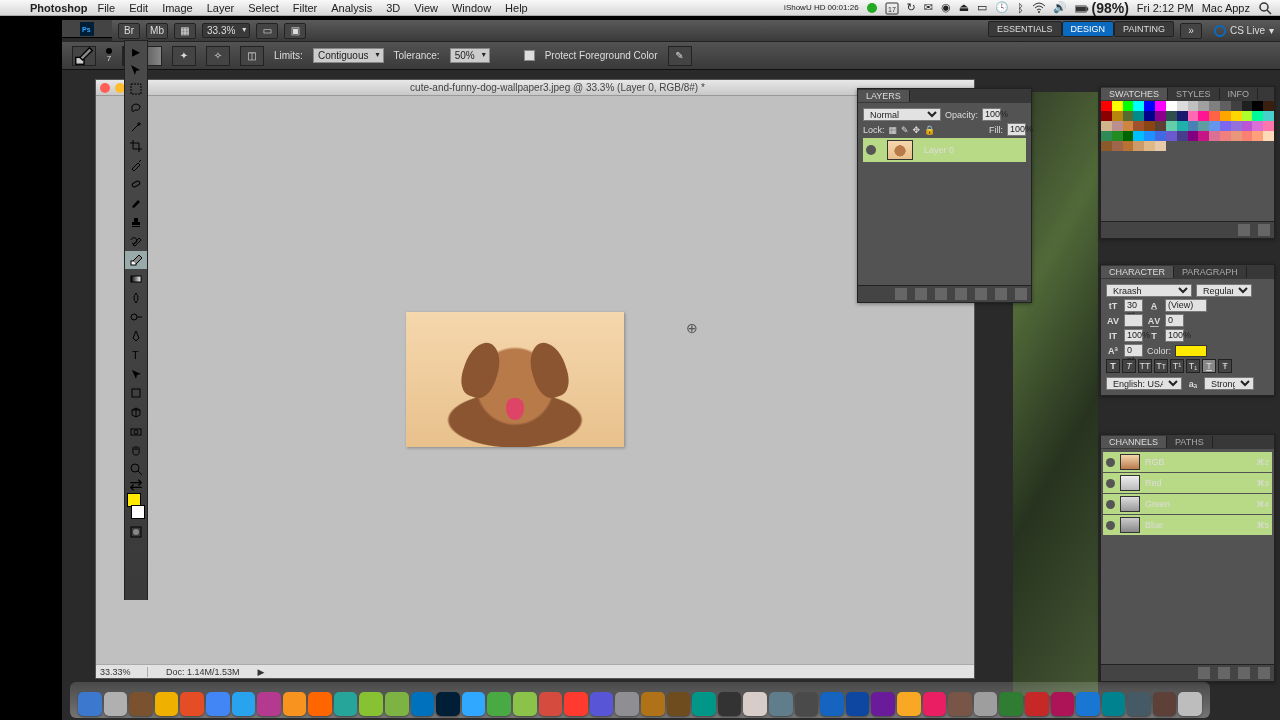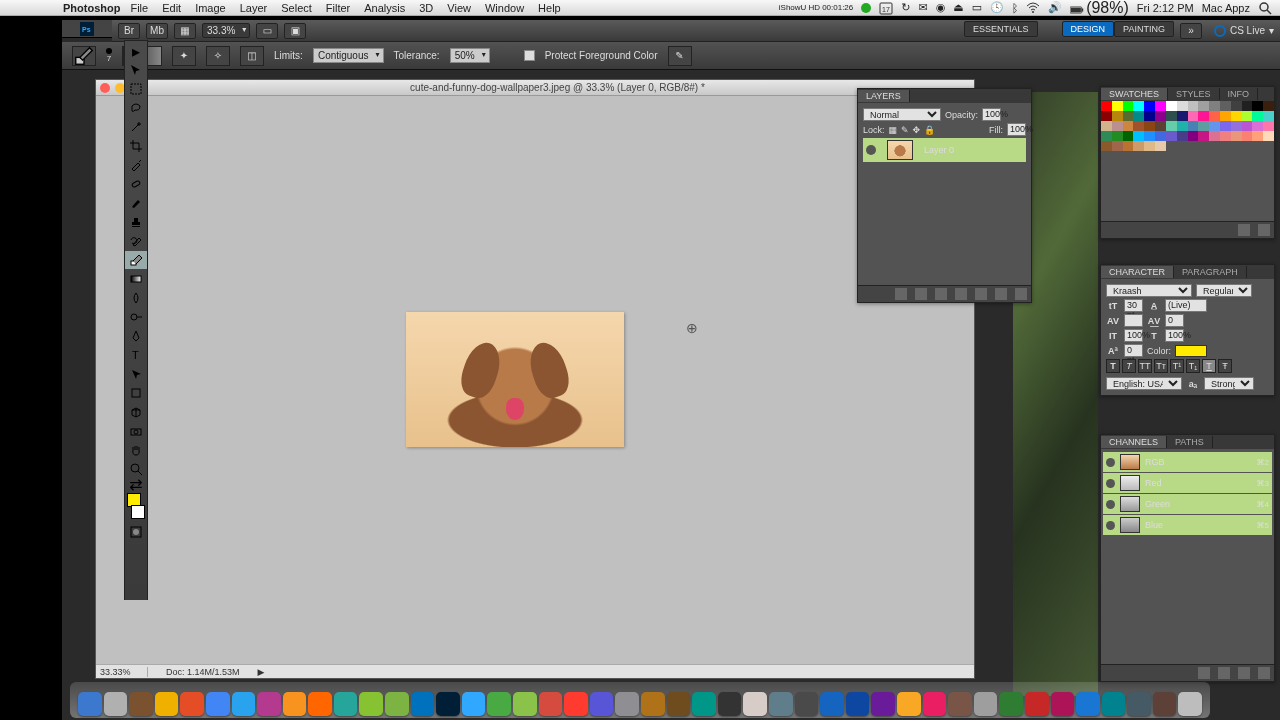--- a/index.html
+++ b/index.html
@@ -1,34 +1,34 @@
 <!DOCTYPE html>
 <html><head>
 <meta charset="utf-8">
 <style>
   * { box-sizing: border-box; margin: 0; padding: 0; font-family: "Lucida Grande", Arial, sans-serif; }
   body { width: 1280px; height: 720px; overflow: hidden; background: #000; position: relative; }
-  .menubar { position: absolute; top: 0; left: 0; right: 0; height: 16px; background: linear-gradient(#f8f8f8,#d8d8d8); display: flex; align-items: center; font-size: 11px; color: #222; border-bottom: 1px solid #aaa; padding-left: 33px; }
+  .menubar { position: absolute; top: 0; left: 0; right: 0; height: 16px; background: linear-gradient(#f8f8f8,#d8d8d8); display: flex; align-items: center; font-size: 11px; color: #222; border-bottom: 1px solid #aaa; }
   .menubar .apple { width: 14px; text-align: center; margin: 0 8px; }
   .menubar .appname { font-weight: bold; margin-right: 10px; }
   .menubar .menu { margin-right: 14px; cursor: default; }
   .menubar .spacer { flex: 1; }
   .menubar .status { margin-right: 8px; display: flex; align-items: flex-end; gap: 2px; }
-  .menubar .status .batt-txt { font-size: 16px; }
+  .menubar .status .batt-txt { font-size: 14px; font-weight: bold; }
   .menubar .icon { width: 14px; height: 14px; display:inline-block; }
   .frame { position:absolute; left:62px; right:0; top:20px; bottom:0; background:#2a2a2a; }
   .apptab { position:absolute; top:0; left:0; width:50px; height:18px; background:#444; border-bottom:1px solid #000; display:flex; align-items:center; justify-content:center; }
   .apptab svg { width:14px; height:14px; }
   .optbar1 { position:absolute; top:0; left:50px; right:0; height:22px; background:linear-gradient(#5a5a5a,#3a3a3a); display:flex; align-items:center; font-size:10px; color:#ddd; padding:0 6px; gap:6px; border-bottom:1px solid #222;}
   .optbar1 .smbtn { width:22px; height:16px; background:#444; border:1px solid #222; border-radius:2px; display:flex; align-items:center;justify-content:center; }
   .optbar1 .zoomsel { background:#3a3a3a; border:1px solid #222; padding:1px 14px 1px 4px; border-radius:2px; position:relative;}
   .optbar1 .zoomsel::after { content:"▾"; position:absolute; right:3px; font-size:8px;}
   .optbar1 .right { margin-left:auto; display:flex; gap:6px; }
   .optbar1 .wsbtn { padding:2px 8px; font-size:9px; border:1px solid #222; background:#3a3a3a; border-radius:2px;}
-  .optbar1 .wsbtn.active { background:#0a6abf; color:#fff;margin-left:24px; }
+  .optbar1 .wsbtn.active { background:#0a6abf; color:#fff; }
   .optbar1 .cslive { color:#ddd; font-size:10px; padding-left:6px; display:flex; align-items:center; gap:4px;}
   .optbar1 .cslive .dot { width:12px;height:12px;border:2px solid #0a6abf;border-radius:50%;}
   .optbar2 { position:absolute; top:22px; left:0; right:0; height:28px; background:linear-gradient(#525252,#3a3a3a); display:flex; align-items:center; font-size:10px; color:#ddd; padding:0 10px; gap:10px; border-bottom:1px solid #111;}
   .optbar2 .toolico { width:24px; height:20px; background:#444; border:1px solid #222; display:flex; align-items:center; justify-content:center;}
   .optbar2 .lbl { }
   .optbar2 .sel { background:#ccc; color:#222; border:1px solid #888; padding:1px 14px 1px 4px; position:relative; min-width:60px;}
   .optbar2 .sel::after{content:"▾"; position:absolute; right:3px; font-size:8px;}
   .optbar2 .chk { width:11px; height:11px; background:#ddd; border:1px solid #888;}
 
   .toolbox { position:absolute; top:20px; left:62px; width:24px; height:560px; background:linear-gradient(#4a4a4a,#3a3a3a); border:1px solid #222; border-bottom:none; }
@@ -496,21 +496,21 @@
     </div>
     <div class="body">
       <div class="trow">
         <select style="width:86px;"><option>Kraash</option></select>
         <select style="width:56px;"><option>Regular</option></select>
       </div>
       <div class="trow">
         <span class="ic">tT</span>
         <span class="fld">30 pt</span>
         <span class="ic">A̲</span>
-        <span class="fld" style="width:42px;">(Live)</span>
+        <span class="fld" style="width:42px;">(View)</span>
       </div>
       <div class="trow">
         <span class="ic">AV</span>
         <span class="fld"></span>
         <span class="ic">A͟V</span>
         <span class="fld">0</span>
       </div>
       <div class="trow">
         <span class="ic">IT</span>
         <span class="fld">100%</span>

